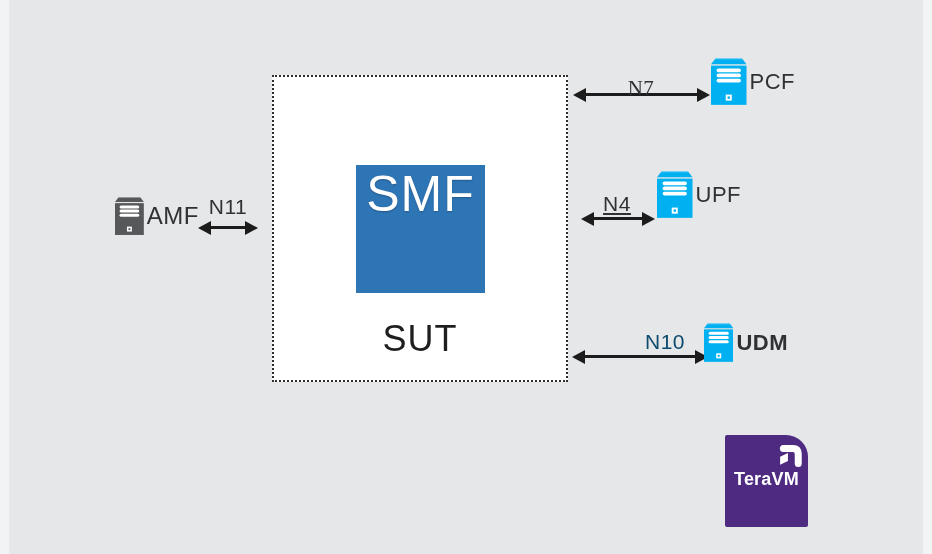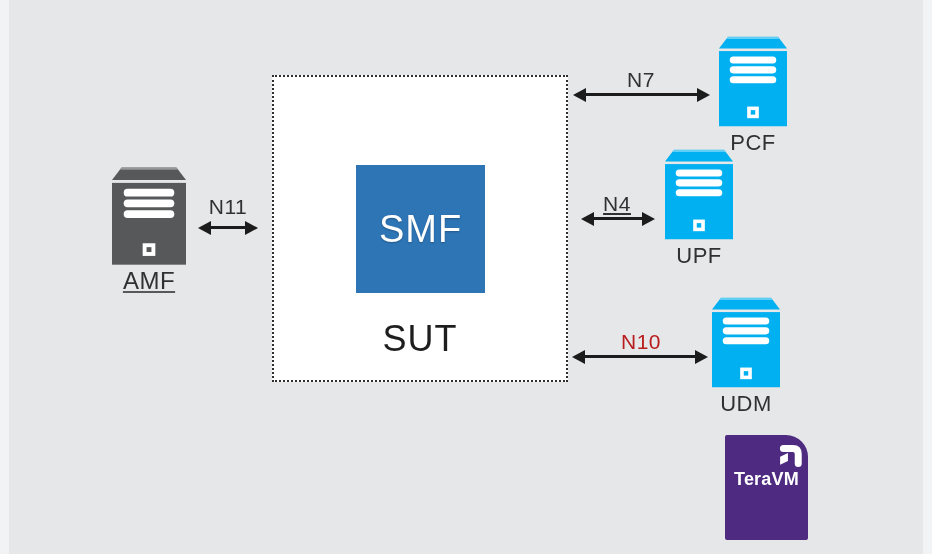--- a/index.html
+++ b/index.html
@@ -19,32 +19,32 @@
     height: 554px;
   }
   .edge-strip.left { left: 0; }
   .edge-strip.right { left: 923px; }
 
   
   .node {
     position: absolute;
     width: 84px;
     display: flex;
-    flex-direction: column;
+    flex-direction: row;
     align-items: center;
     gap: 3px;
   }
   .node .server-svg { display: block; }
   .node-label {
     font-size: 24px;
     line-height: 1.05;
     letter-spacing: 0.5px;
   }
 
-  #node-amf { left: 107px; top: 167px; text-decoration: underline; }
+  #node-amf { left: 115px; top: 167px; }
   #node-amf .server-svg { width: 74px; height: 98px; }
   #node-pcf { left: 711px; top: 35px; }
   #node-upf { left: 657px; top: 148px; }
   #node-udm { left: 704px; top: 296px; }
   .node.cyan .server-svg { width: 68px; height: 93px; }
   .node.cyan .node-label { font-size: 22px; }
 
   
   .sut-box {
     position: absolute;
@@ -54,24 +54,24 @@
     height: 307px;
     border: 2px dotted #2e2e2e;
   }
   .smf-box {
     position: absolute;
     left: 82px;
     top: 88px;
     width: 129px;
     height: 128px;
     display: flex;
-    align-items: center;
+    align-items: flex-start;
     justify-content: center;
     color: #ffffff;
-    font-size: 38px;
+    font-size: 50px;
     letter-spacing: 1px;
     text-shadow: 0 1px 2px rgba(0,0,0,0.25);
   }
   .sut-label {
     position: absolute;
     left: 0;
     right: 0;
     bottom: 20px;
     text-align: center;
     font-size: 36px;
@@ -104,31 +104,31 @@
   #arrow-n10 { left: 584px; top: 355px; width: 112px; }
 
   .conn-label {
     position: absolute;
     transform: translateX(-50%);
     font-size: 21px;
     line-height: 1;
     letter-spacing: 0.5px;
   }
   #label-n11 { left: 228px; top: 196px; text-align: center; }
-  #label-n7  { left: 641px; top: 69px; }
+  #label-n7  { left: 641px; top: 78px; font-family: Liberation Serif, serif; }
   #label-n4  { left: 617px; top: 193px; text-decoration: underline; }
   #label-n10 { left: 641px; top: 331px; }
 
   
   .teravm-logo {
     position: absolute;
     left: 725px;
     top: 435px;
     width: 83px;
-    height: 105px;
+    height: 92px;
     border-radius: 2px 22px 2px 2px;
   }
   .teravm-glyph {
     position: absolute;
     top: 7px;
     right: 4px;
     width: 28px;
     height: 28px;
   }
   .teravm-text {
@@ -203,23 +203,23 @@
       <rect x="12" y="22" width="52" height="8" rx="4" fill="#ffffff"></rect>
       <rect x="12" y="33" width="52" height="8" rx="4" fill="#ffffff"></rect>
       <rect x="12" y="44" width="52" height="8" rx="4" fill="#ffffff"></rect>
       <rect x="31.5" y="78" width="13" height="13" fill="#ffffff"></rect>
       <rect x="35.5" y="82" width="5" height="5" fill="currentColor"></rect>
     </svg>
     <div class="node-label" style="color: rgb(48, 49, 51);">UPF</div>
   </div>
 
   <div class="arrow" id="arrow-n10" style="color: rgb(28, 28, 28);"></div>
-  <div class="conn-label" id="label-n10" style="color: #b91c1c;">N10</div>
-
-  <div class="node cyan" id="node-udm" style="color: rgb(0, 176, 240);">
+  <div class="conn-label" id="label-n10" style="color: #0c4a6e; margin-left: 24px;">N10</div>
+
+  <div class="node cyan" id="node-udm" style="color: rgb(0, 176, 240); font-weight: bold;">
     <svg class="server-svg" viewBox="0 0 76 100">
       <polygon points="10,0 66,0 76,13 0,13" fill="currentColor"></polygon>
       <polygon points="10,0 66,0 67.5,2.5 8.5,2.5" fill="#ffffff" opacity="0.38"></polygon>
       <rect x="0" y="16" width="76" height="84" fill="currentColor"></rect>
       <rect x="12" y="22" width="52" height="8" rx="4" fill="#ffffff"></rect>
       <rect x="12" y="33" width="52" height="8" rx="4" fill="#ffffff"></rect>
       <rect x="12" y="44" width="52" height="8" rx="4" fill="#ffffff"></rect>
       <rect x="31.5" y="78" width="13" height="13" fill="#ffffff"></rect>
       <rect x="35.5" y="82" width="5" height="5" fill="currentColor"></rect>
     </svg>

